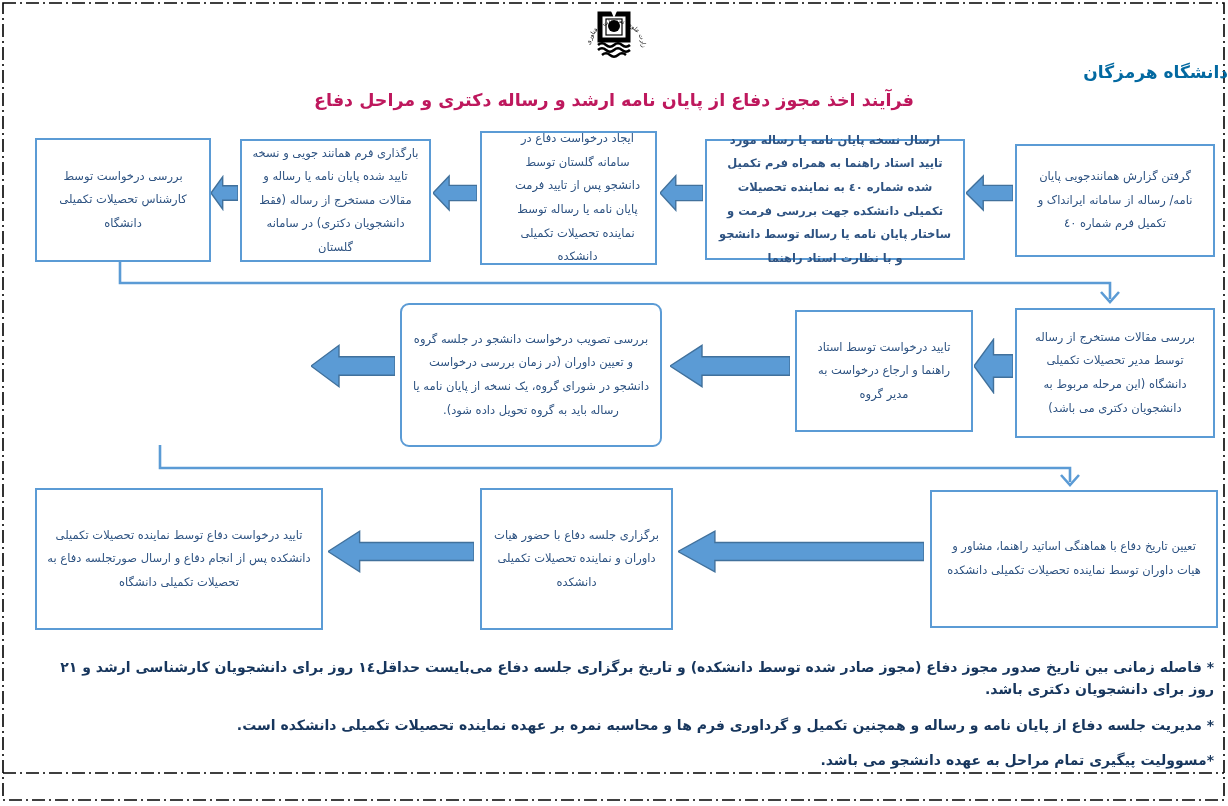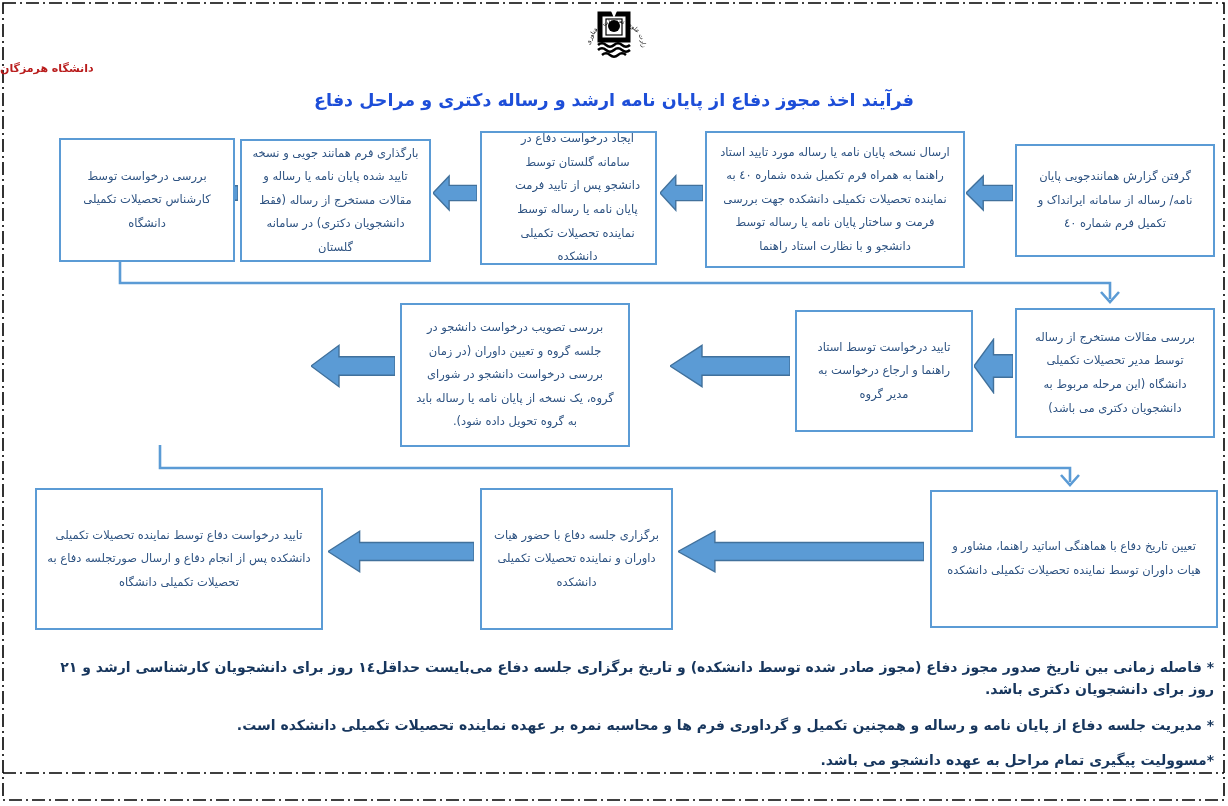--- a/index.html
+++ b/index.html
@@ -3,26 +3,26 @@
 <meta charset="utf-8">
 <style>
   html,body{margin:0;padding:0;background:#888;}
   .page{
     position:relative;width:1228px;height:806px;background:#fff;
     font-family:"DejaVu Sans",sans-serif;overflow:hidden;margin:0 auto;
   }
   .layer{position:absolute;left:0;top:0;width:1228px;height:806px;pointer-events:none;}
   .logo-wrap{position:absolute;left:0;top:2px;width:1228px;text-align:center;}
   .university-name{
-    position:absolute;left:0;top:62px;width:1228px;text-align:left;
-    font-size:11px;font-weight:bold;color:#b91c1c;
+    position:absolute;left:0;top:62px;width:1228px;text-align:right;
+    font-size:17px;font-weight:bold;color:#0369a1;
   }
   .page-title{
     position:absolute;left:0;top:90px;width:1228px;text-align:center;
-    font-size:17.5px;font-weight:bold;color:#1d4ed8;direction:rtl;
+    font-size:17.5px;font-weight:bold;color:#be185d;direction:rtl;
   }
   .box{
     position:absolute;background:#fff;border:2px solid #5b9bd5;
     display:flex;align-items:center;justify-content:center;
     box-sizing:border-box;padding:4px 10px;
   }
   .box .txt{
     direction:rtl;text-align:center;font-size:11.5px;line-height:2.05;
     color:#2e5382;width:100%;
   }
@@ -74,21 +74,21 @@
   <div class="box" style="left:1015px;top:144px;width:200px;height:113px;">
     <div class="txt">گرفتن گزارش همانندجویی  پایان نامه/ رساله از سامانه ایرانداک و تکمیل فرم شماره ٤٠</div>
   </div>
 
   <div class="block-arrow" style="left:966px;top:174px;width:47px;height:38px;">
     <svg viewBox="0 0 60 40" preserveAspectRatio="none">
         <polygon points="0,20 22,2 22,12 60,12 60,28 22,28 22,38" fill="#5b9bd5" stroke="#41719c" stroke-width="1.4" vector-effect="non-scaling-stroke"></polygon>
       </svg>
   </div>
 
-  <div class="box" style="left:705px;top:131px;width:260px;height:137px;">
+  <div class="box" style="left:705px;top:139px;width:260px;height:121px;font-weight:bold;">
     <div class="txt">ارسال نسخه پایان نامه یا رساله مورد تایید استاد راهنما به همراه فرم تکمیل شده شماره ٤٠ به نماینده تحصیلات تکمیلی دانشکده جهت بررسی فرمت و ساختار پایان نامه یا رساله توسط دانشجو و با نظارت استاد راهنما</div>
   </div>
 
   <div class="block-arrow" style="left:660px;top:174px;width:43px;height:38px;">
     <svg viewBox="0 0 60 40" preserveAspectRatio="none">
         <polygon points="0,20 22,2 22,12 60,12 60,28 22,28 22,38" fill="#5b9bd5" stroke="#41719c" stroke-width="1.4" vector-effect="non-scaling-stroke"></polygon>
       </svg>
   </div>
 
   <div class="box" style="left:480px;top:131px;width:177px;height:134px;padding-left:28px;">
@@ -104,21 +104,21 @@
   <div class="box" style="left:240px;top:139px;width:191px;height:123px;">
     <div class="txt">بارگذاری فرم همانند جویی و نسخه تایید شده پایان نامه یا رساله و مقالات مستخرج از رساله (فقط دانشجویان دکتری) در سامانه گلستان</div>
   </div>
 
   <div class="block-arrow" style="left:211px;top:175px;width:27px;height:36px;">
     <svg viewBox="0 0 60 40" preserveAspectRatio="none">
         <polygon points="0,20 26,2 26,12 60,12 60,28 26,28 26,38" fill="#5b9bd5" stroke="#41719c" stroke-width="1.4" vector-effect="non-scaling-stroke"></polygon>
       </svg>
   </div>
 
-  <div class="box" style="left:35px;top:138px;width:176px;height:124px;margin-left:24px;">
+  <div class="box" style="left:35px;top:138px;width:176px;height:124px;">
     <div class="txt">بررسی درخواست توسط کارشناس تحصیلات تکمیلی دانشگاه</div>
   </div>
 
   <div class="box" style="left:1015px;top:308px;width:200px;height:130px;">
     <div class="txt">بررسی مقالات مستخرج از رساله توسط مدیر تحصیلات تکمیلی دانشگاه (این مرحله مربوط به دانشجویان دکتری می باشد)</div>
   </div>
 
   <div class="block-arrow" style="left:974px;top:338px;width:39px;height:56px;">
     <svg viewBox="0 0 60 40" preserveAspectRatio="none">
         <polygon points="0,20 30,1 30,12 60,12 60,28 30,28 30,39" fill="#5b9bd5" stroke="#41719c" stroke-width="1.4" vector-effect="non-scaling-stroke"></polygon>
@@ -128,21 +128,21 @@
   <div class="box" style="left:795px;top:310px;width:178px;height:122px;">
     <div class="txt">تایید درخواست توسط استاد راهنما و ارجاع درخواست به مدیر گروه</div>
   </div>
 
   <div class="block-arrow" style="left:670px;top:343px;width:120px;height:46px;">
     <svg viewBox="0 0 60 40" preserveAspectRatio="none">
         <polygon points="0,20 16,2 16,12 60,12 60,28 16,28 16,38" fill="#5b9bd5" stroke="#41719c" stroke-width="1.4" vector-effect="non-scaling-stroke"></polygon>
       </svg>
   </div>
 
-  <div class="box" style="left:400px;top:303px;width:230px;height:144px;">
+  <div class="box" style="left:400px;top:303px;width:262px;height:144px;border-radius:9px;">
     <div class="txt">بررسی تصویب درخواست دانشجو در جلسه گروه و تعیین داوران (در زمان بررسی درخواست دانشجو در شورای گروه، یک نسخه از پایان نامه یا رساله باید به گروه تحویل داده شود).</div>
   </div>
 
   <div class="block-arrow" style="left:311px;top:343px;width:84px;height:46px;">
     <svg viewBox="0 0 60 40" preserveAspectRatio="none">
         <polygon points="0,20 20,2 20,12 60,12 60,28 20,28 20,38" fill="#5b9bd5" stroke="#41719c" stroke-width="1.4" vector-effect="non-scaling-stroke"></polygon>
       </svg>
   </div>
 
 

